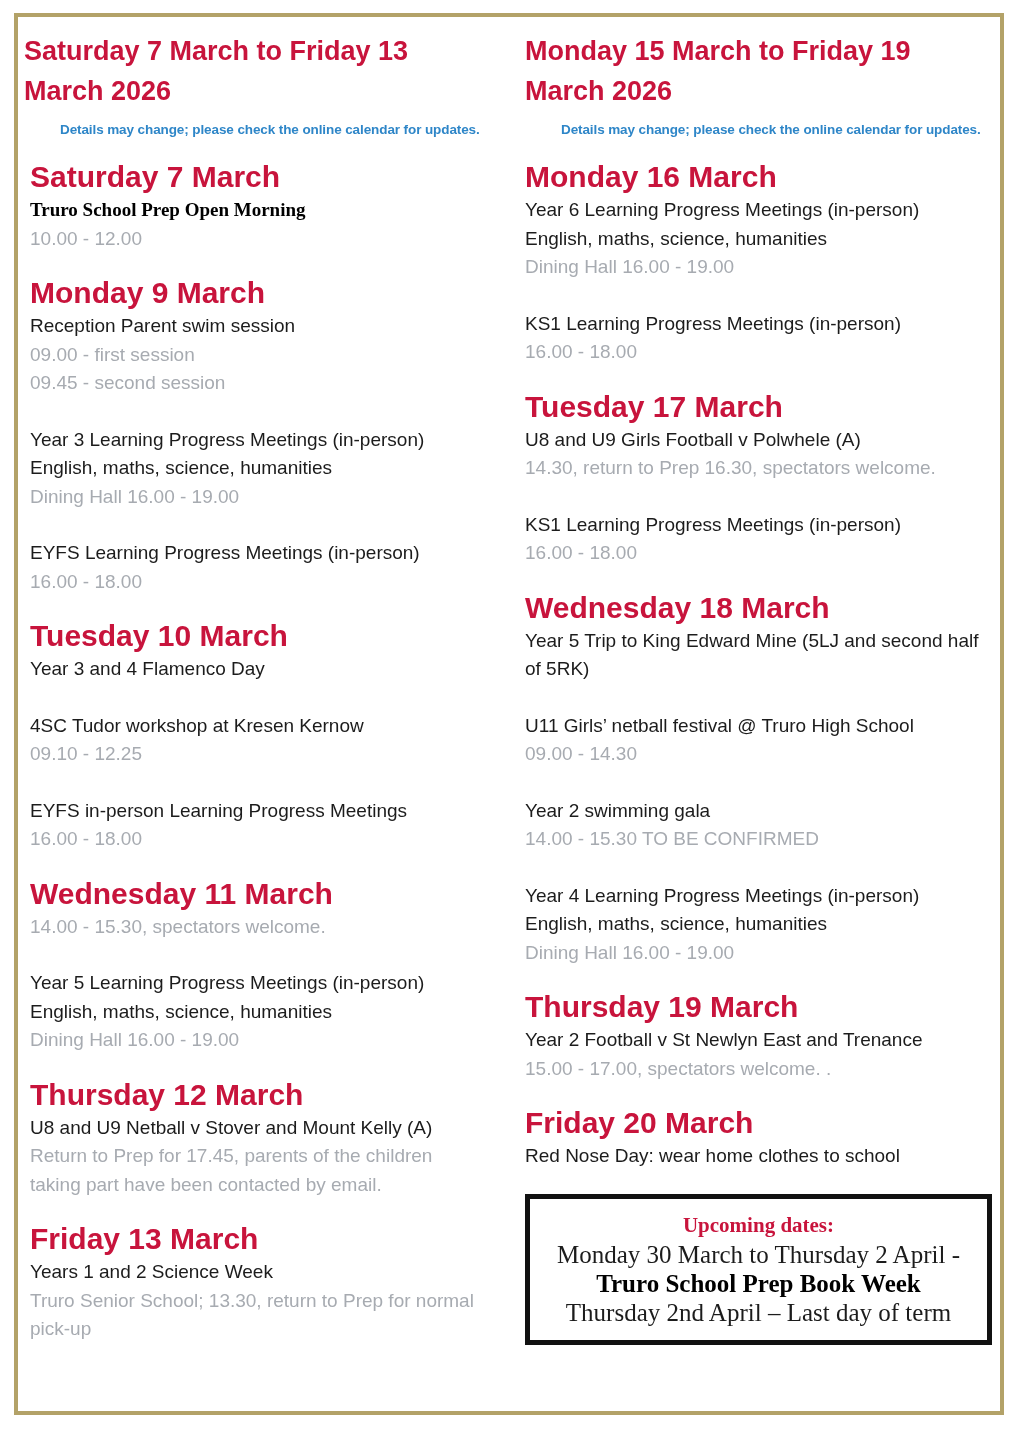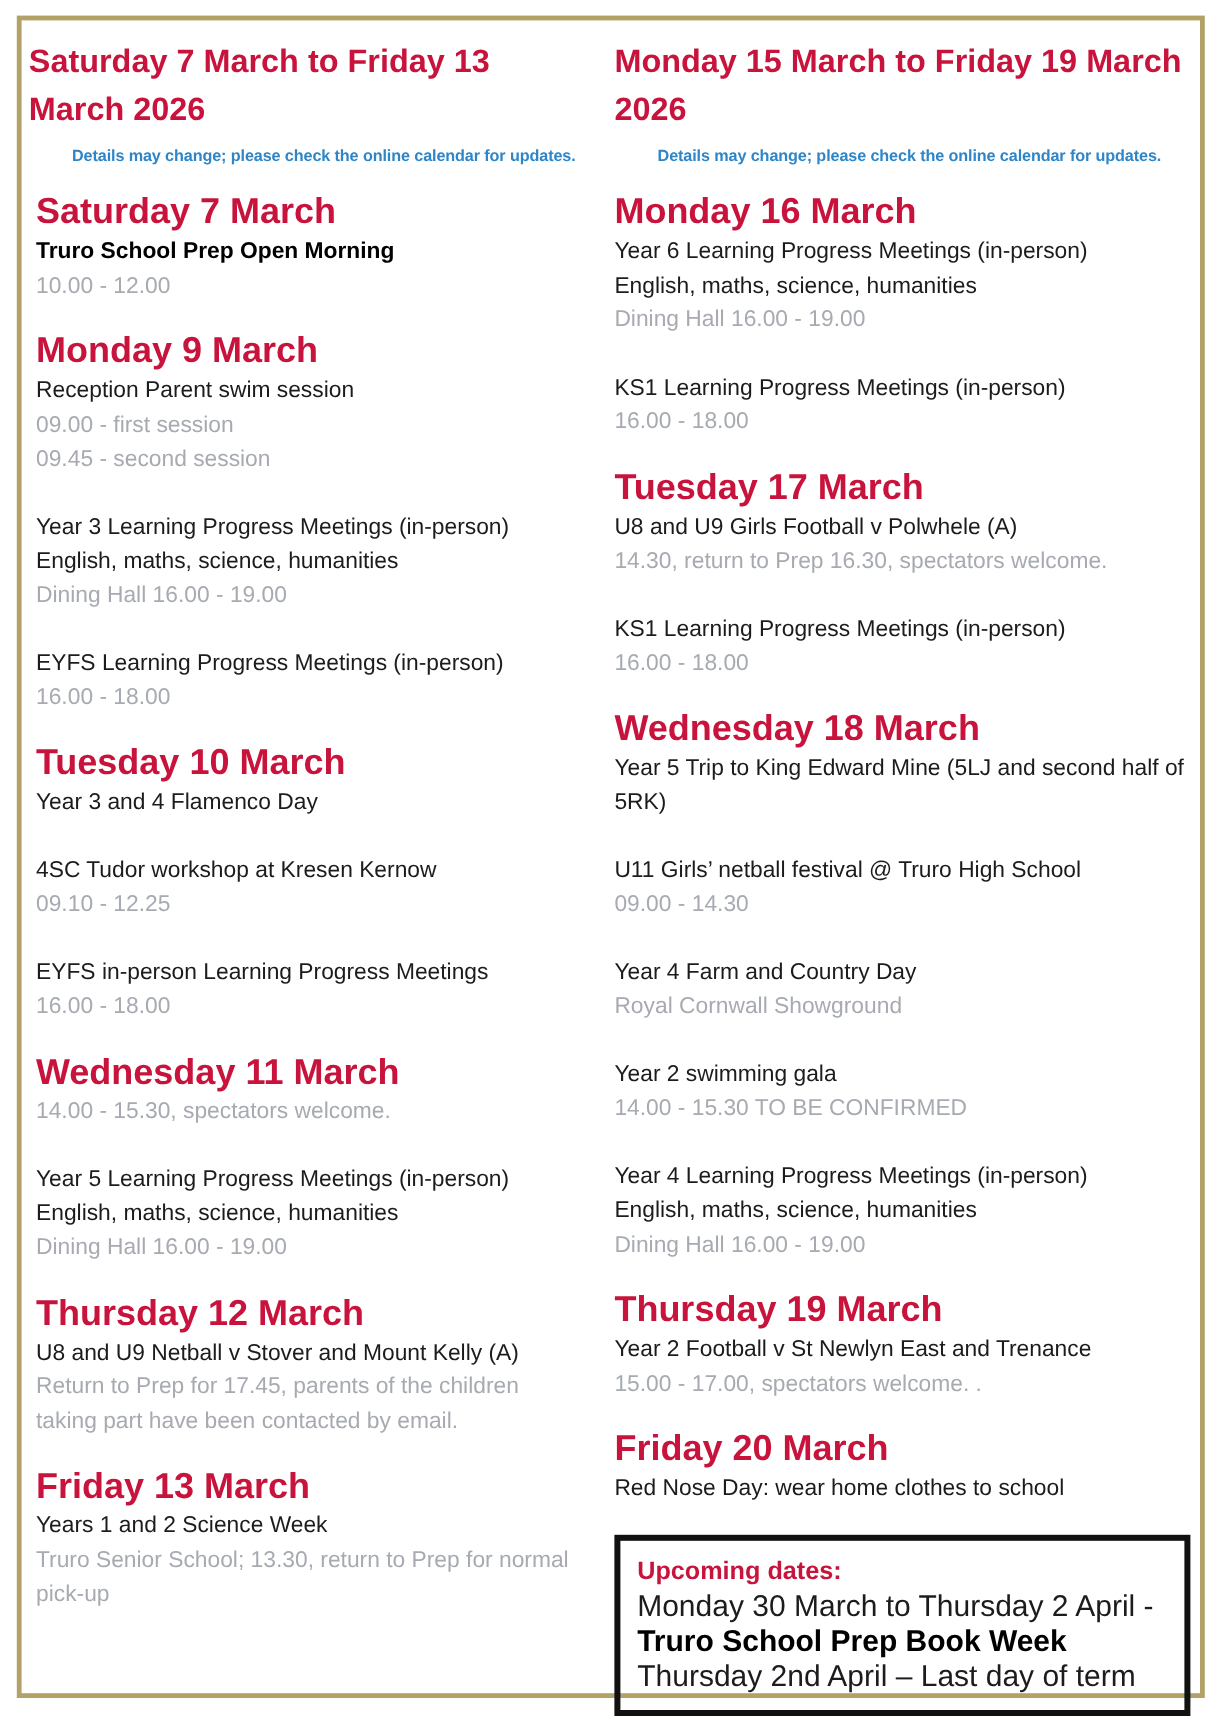--- a/index.html
+++ b/index.html
@@ -19,21 +19,21 @@
     padding:13px 14px;
   }
   .page{
     width:990px;height:1402px;
     border:4px solid var(--page-border);
     padding:10px 8px 8px 6px;
   }
   .columns{
     display:grid;
     grid-template-columns:458px 1fr;
-    column-gap:30px;
+    column-gap:43px;
     height:100%;
   }
   .col{min-width:0;}
   .col-title{
     color:var(--accent-red);
     font-size:27px;font-weight:bold;line-height:40px;
     padding-top:4px;
   }
   .note{
     color:var(--note-blue);
@@ -45,26 +45,28 @@
   .col-left .day{padding-left:6px;}
   .day-heading{
     color:var(--accent-red);
     font-size:30px;font-weight:bold;line-height:32px;
     margin-top:24px;margin-bottom:3px;
   }
   .event{margin-bottom:28px;}
   .event:last-child{margin-bottom:0;}
   .line{font-size:19px;line-height:28.5px;}
   .t-body{color:var(--text-black);}
-  .t-strong{color:#000;font-weight:bold;}
+  .t-strong{color:#000;font-weight:bold;font-family:Liberation Serif, serif;}
   .t-muted{color:var(--muted-gray);}
   .upcoming-box{
     border:5px solid var(--box-border);
     margin-top:23px;
     padding:11px 14px 13px 14px;
+    text-align:center;
+    font-family:Liberation Serif, serif;
   }
   .upcoming-title{
     color:var(--accent-red);
     font-size:21px;font-weight:bold;line-height:30px;
   }
   .upcoming-line{font-size:25px;line-height:29px;color:var(--text-black);}
   .upcoming-line strong{font-weight:bold;color:#000;}
 </style>
 </head>
 <body>
@@ -167,24 +169,20 @@
         <section class="day">
           <h2 class="day-heading">Wednesday 18 March</h2>
           <div class="event">
             <div class="line t-body">Year 5 Trip to King Edward Mine (5LJ and second half of 5RK)</div>
           </div>
           <div class="event">
             <div class="line t-body">U11 Girls’ netball festival @ Truro High School</div>
             <div class="line t-muted">09.00 - 14.30</div>
           </div>
           <div class="event">
-            <div class="line t-body">Year 4 Farm and Country Day</div>
-            <div class="line t-muted">Royal Cornwall Showground</div>
-          </div>
-          <div class="event">
             <div class="line t-body">Year 2 swimming gala</div>
             <div class="line t-muted">14.00 - 15.30 TO BE CONFIRMED</div>
           </div>
           <div class="event">
             <div class="line t-body">Year 4 Learning Progress Meetings (in-person)</div>
             <div class="line t-body">English, maths, science, humanities</div>
             <div class="line t-muted">Dining Hall 16.00 - 19.00</div>
           </div>
         </section>
         <section class="day">

